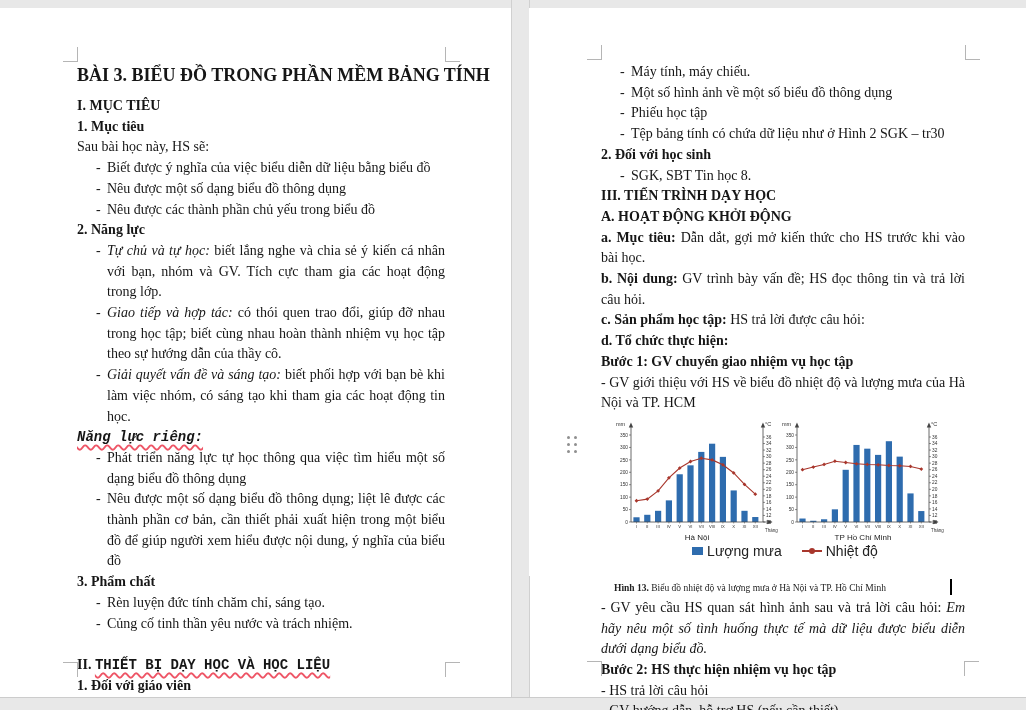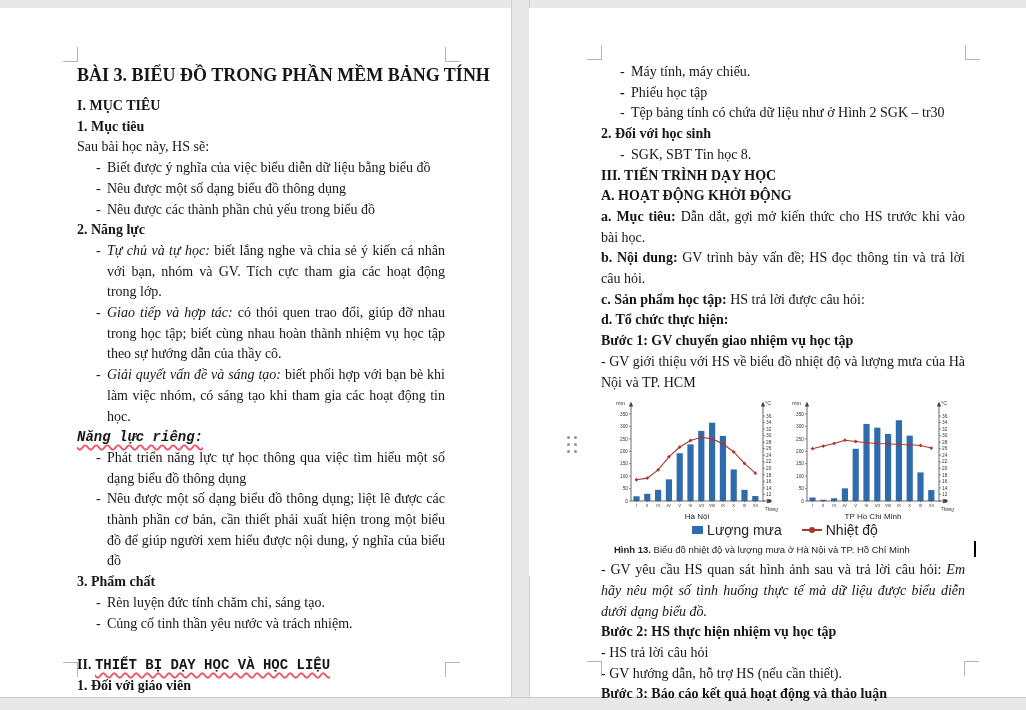--- a/index.html
+++ b/index.html
@@ -40,33 +40,33 @@
 
   
   .crop{position:absolute;width:14px;height:14px;pointer-events:none}
   .crop.tl{border-right:1px solid #b5b5b5;border-bottom:1px solid #b5b5b5}
   .crop.tr{border-left:1px solid #b5b5b5;border-bottom:1px solid #b5b5b5}
   .crop.bl{border-right:1px solid #b5b5b5;border-top:1px solid #b5b5b5}
   .crop.br{border-left:1px solid #b5b5b5;border-top:1px solid #b5b5b5}
 
   
   #figure{margin:5px 0 3px 13px;width:342px}
-  .charts{display:flex;gap:10px;align-items:flex-start}
+  .charts{display:flex;align-items:flex-start}
   .legend{
     display:flex;justify-content:center;gap:20px;align-items:center;
     font-family:"Liberation Sans","DejaVu Sans",sans-serif;font-size:14px;color:#222;
     margin-top:-6px;
   }
   .lg-item{display:flex;align-items:center;gap:4px}
   .lg-bar{display:inline-block;width:11px;height:8px;background:var(--bar,#2e6cae)}
   .lg-line{display:inline-block;position:relative;width:20px;height:2px;background:var(--line,#a8362c)}
   .lg-dot{position:absolute;left:7px;top:-2px;width:6px;height:6px;border-radius:50%;background:var(--line,#a8362c)}
   .caption{
-    font-family:Liberation Sans, sans-serif;font-size:9.5px;color:#222;
-    margin-top:3px;white-space:nowrap;
+    font-family:Liberation Serif, serif;font-size:9.5px;color:#222;
+    margin-top:20px;white-space:nowrap;
   }
   .caret{
     display:inline-block;width:2px;height:16px;background:#000;
     margin-left:64px;vertical-align:-4px;
   }
 
   
   #drag-handle{
     position:absolute;left:567px;top:436px;
     display:grid;grid-template-columns:repeat(2,3px);grid-auto-rows:3px;gap:4px;
@@ -102,21 +102,21 @@
       <div class="bk blank"></div>
       <div class="bk h"><span class="bold">II. </span><span class="bold squig">THIẾT BỊ DẠY HỌC VÀ HỌC LIỆU</span></div>
       <div class="bk h"><span class="bold">1. Đối với giáo viên</span></div>
     </div>
 </div>
 
 <div class="page" id="page-right">
   <div class="content">
     <div>
         <div class="bk li"><span class="marker">-</span><span>Máy tính, máy chiếu.</span></div>
-        <div class="bk li"><span class="marker">-</span></div>
+        <div class="bk li"><span class="marker">-</span><span>Một số hình ảnh về một số biểu đồ thông dụng</span></div>
         <div class="bk li"><span class="marker">-</span><span>Phiếu học tập</span></div>
         <div class="bk li"><span class="marker">-</span><span>Tệp bảng tính có chứa dữ liệu như ở Hình 2 SGK – tr30</span></div>
         <div class="bk h"><span class="bold">2. Đối với học sinh</span></div>
         <div class="bk li"><span class="marker">-</span><span>SGK, SBT Tin học 8.</span></div>
         <div class="bk h"><span class="bold">III. TIẾN TRÌNH DẠY HỌC</span></div>
         <div class="bk h"><span class="bold">A. HOẠT ĐỘNG KHỞI ĐỘNG</span></div>
         <div class="bk p"><span class="bold">a. Mục tiêu:</span><span> Dẫn dắt, gợi mở kiến thức cho HS trước khi vào bài học.</span></div>
         <div class="bk p"><span class="bold">b. Nội dung:</span><span> GV trình bày vấn đề; HS đọc thông tin và trả lời câu hỏi.</span></div>
         <div class="bk p"><span class="bold">c. Sản phẩm học tập:</span><span> HS trả lời được câu hỏi:</span></div>
         <div class="bk p"><span class="bold">d. Tổ chức thực hiện:</span></div>

